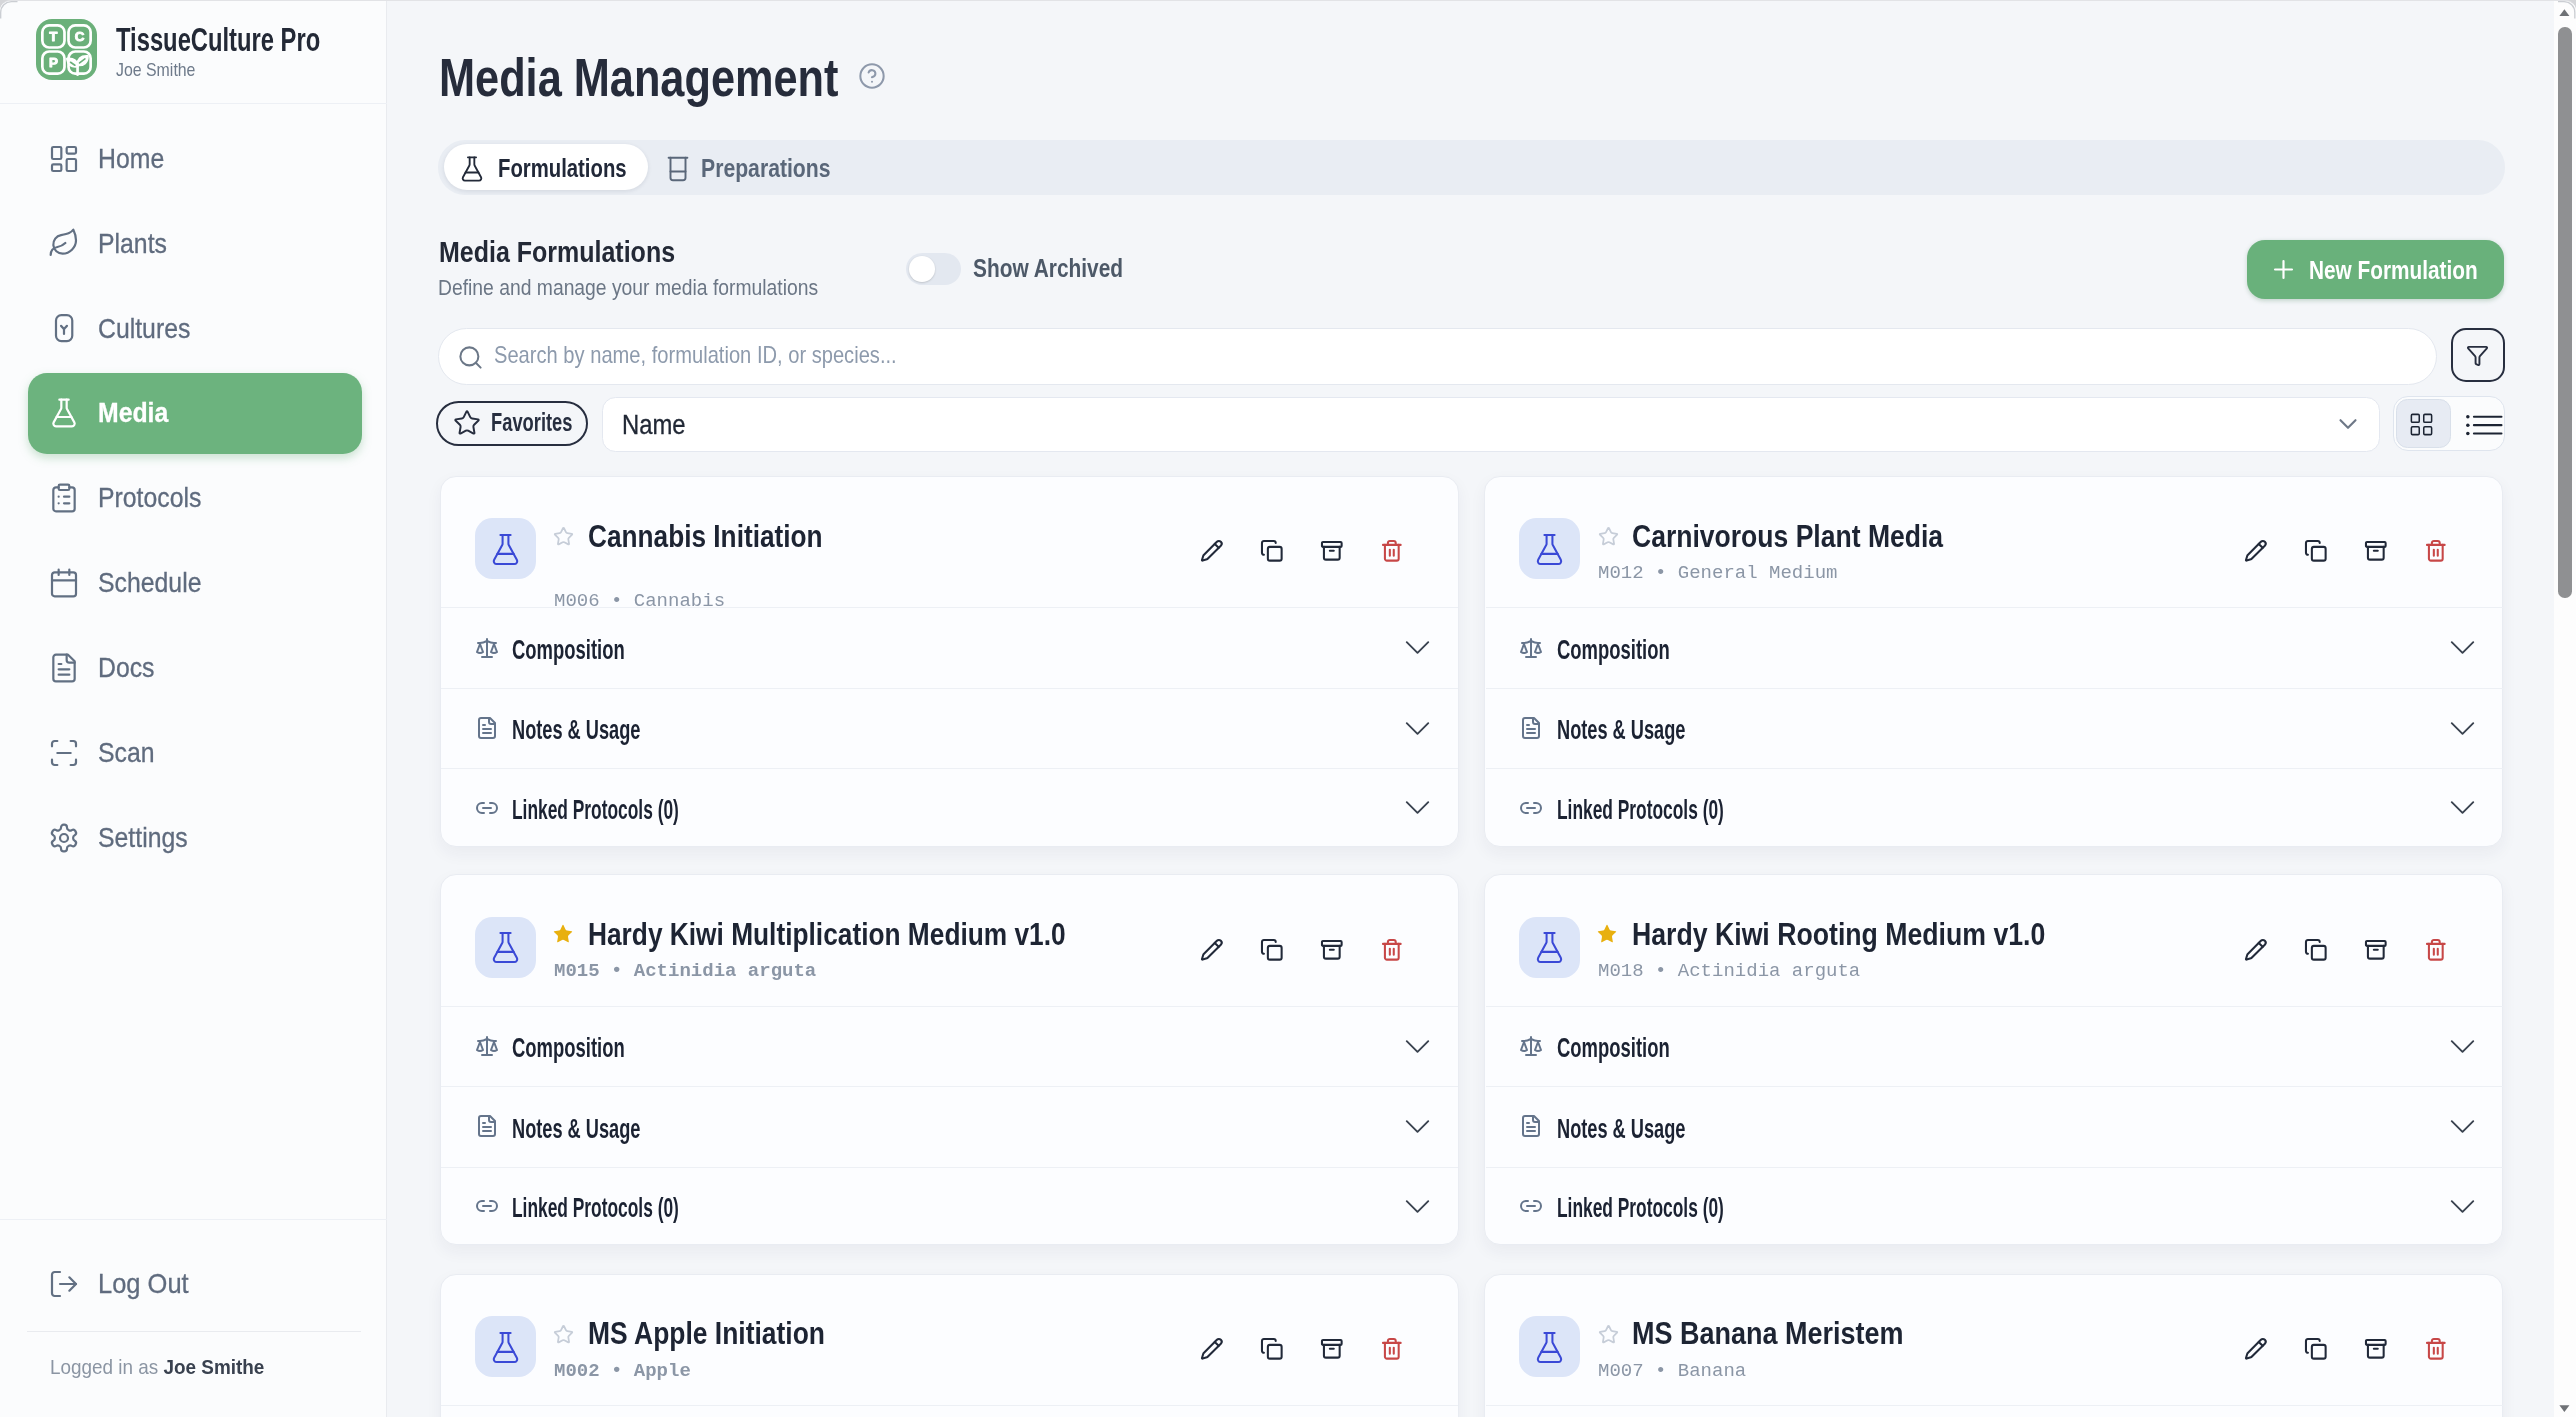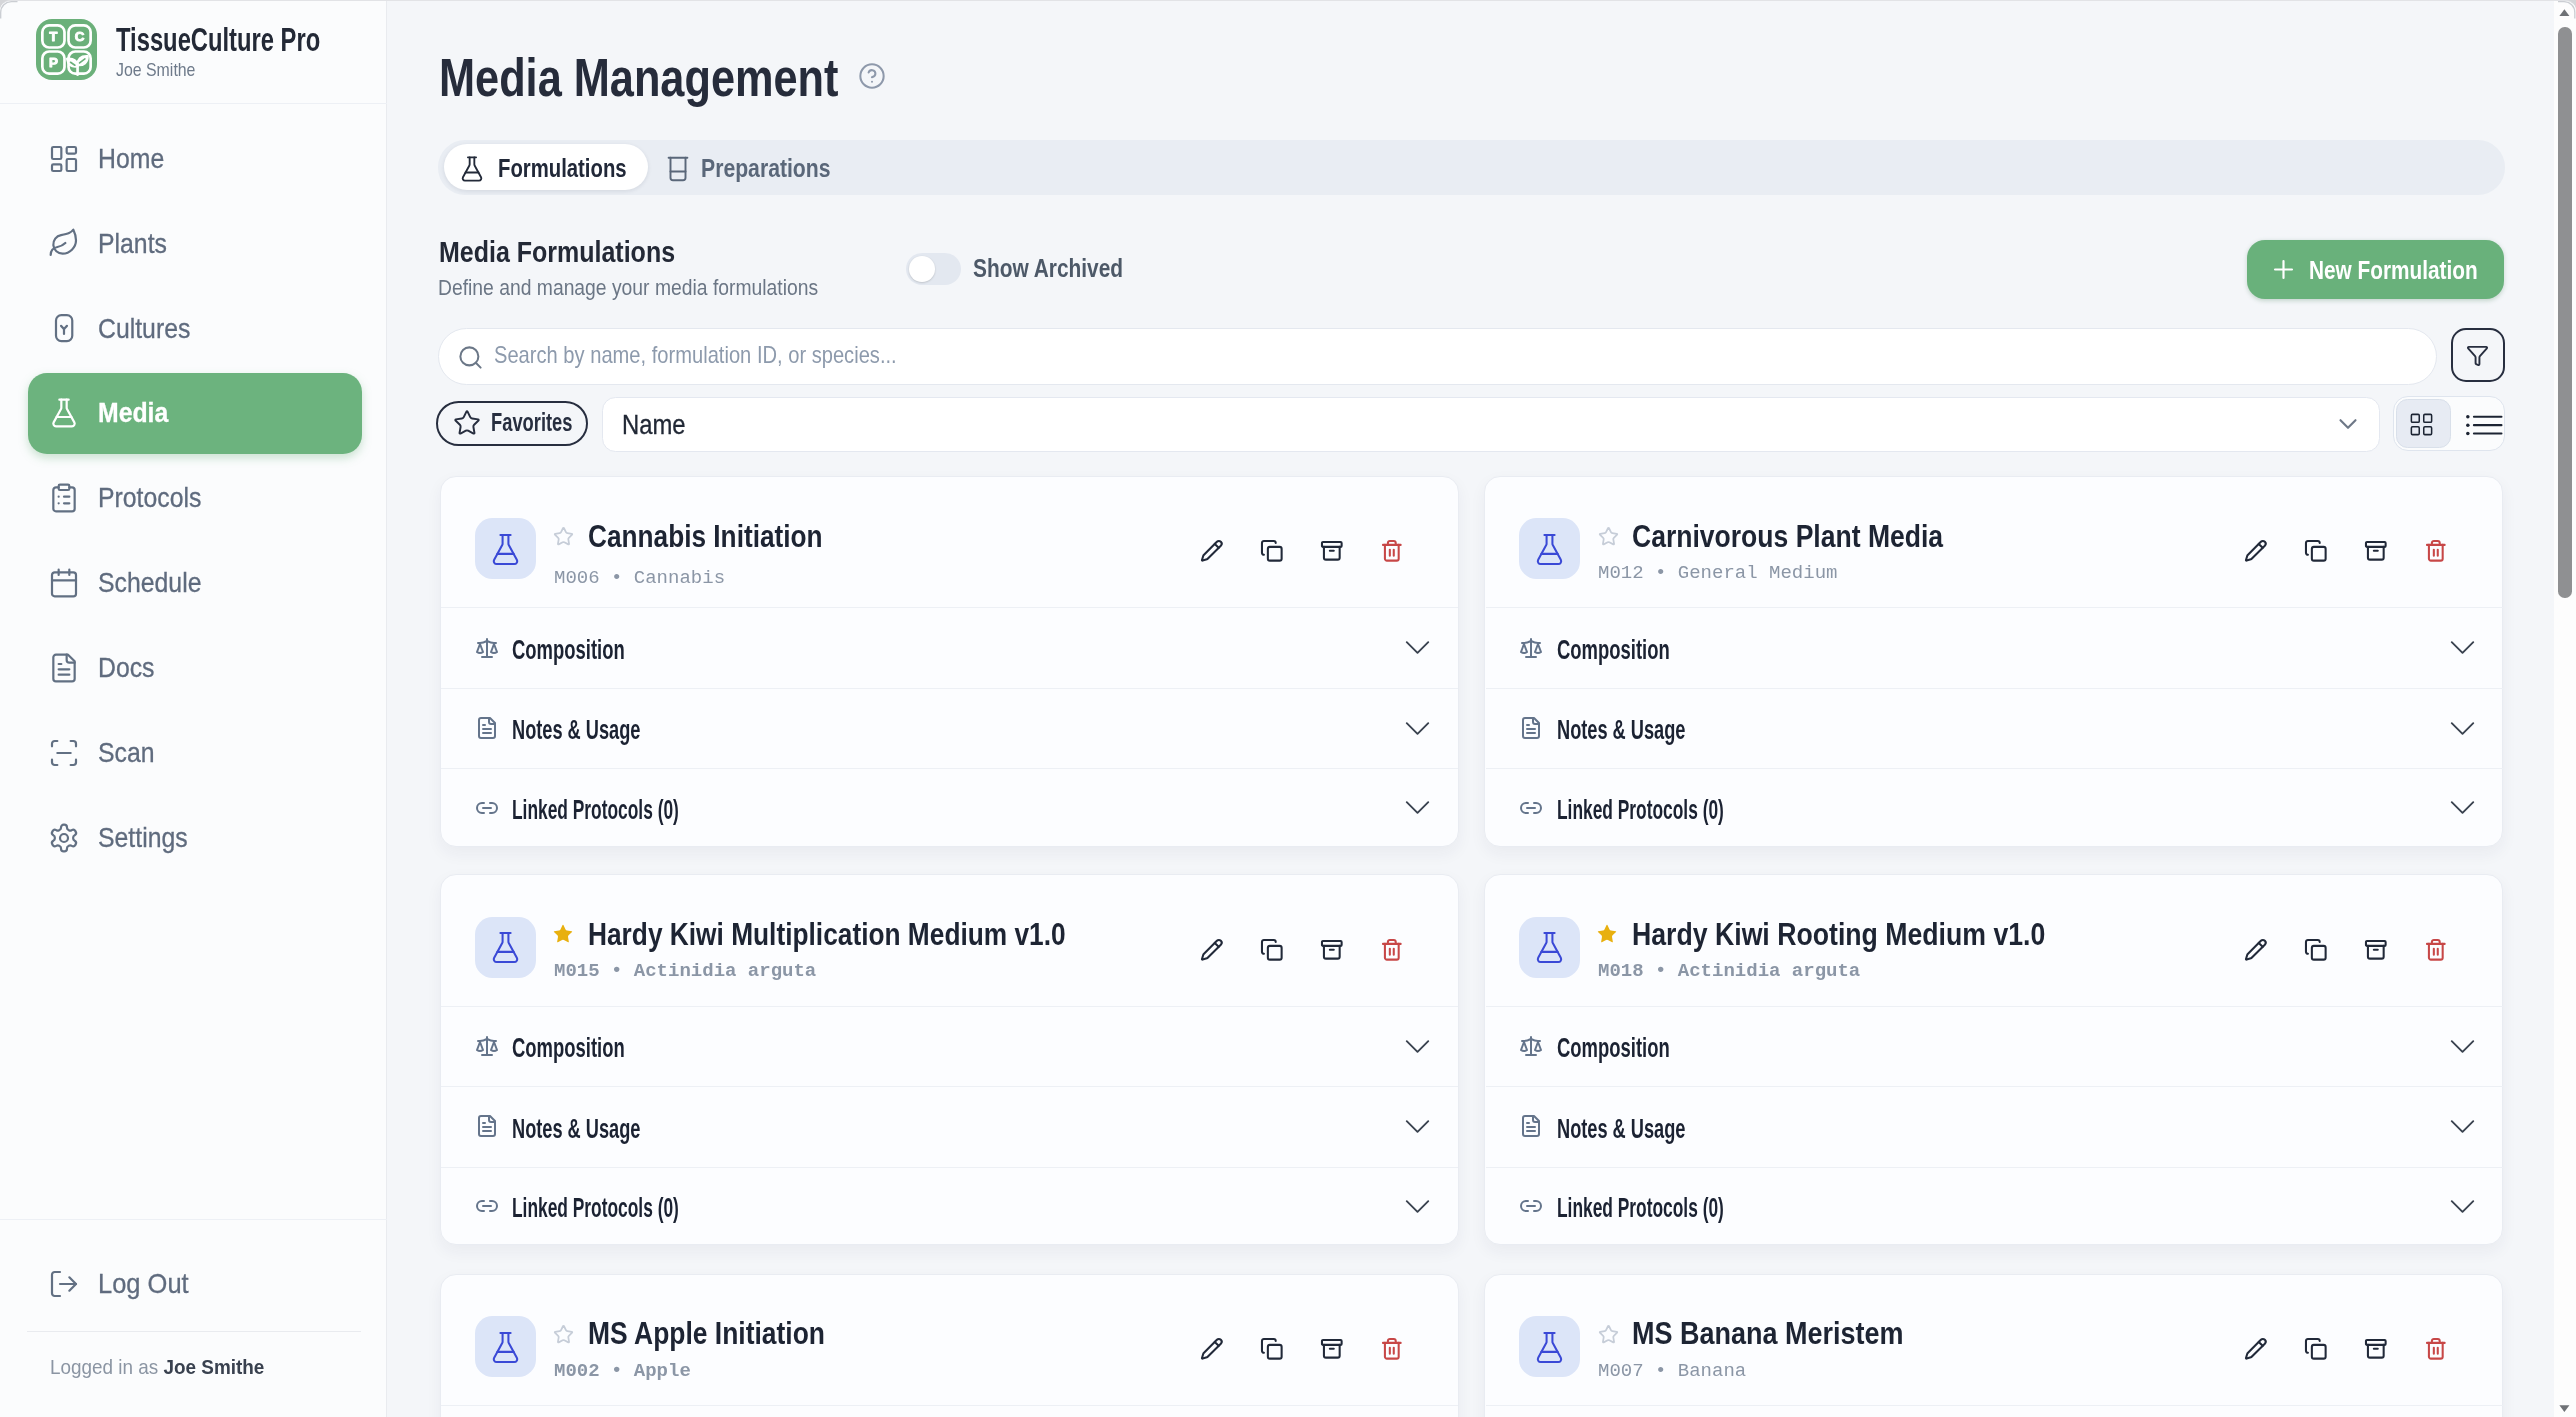--- a/index.html
+++ b/index.html
@@ -174,21 +174,21 @@
 <div style="position:absolute;left:475px;top:517px;width:61px;height:61px;border-radius:17.5px;background:#dce5f8"></div>
 <svg style="position:absolute;left:488px;top:531px" width="35" height="35" viewBox="0 0 24 24" fill="none" stroke="#3a49d6" stroke-width="1.4" stroke-linecap="round" stroke-linejoin="round">
       <path d="M14 2v6a2 2 0 0 0 .245.96l5.51 10.08A2 2 0 0 1 18 22H6a2 2 0 0 1-1.755-2.96l5.51-10.08A2 2 0 0 0 10 8V2"></path>
       <path d="M6.453 15h11.094"></path>
       <path d="M8.5 2h7"></path>
     </svg>
 <svg style="position:absolute;left:553px;top:525px" width="21" height="21" viewBox="0 0 24 24" fill="none" stroke="#c6cdd8" stroke-width="2.0" stroke-linecap="round" stroke-linejoin="round">
       <path d="M11.525 2.295a.53.53 0 0 1 .95 0l2.31 4.679a2.123 2.123 0 0 0 1.595 1.16l5.166.756a.53.53 0 0 1 .294.904l-3.736 3.638a2.123 2.123 0 0 0-.611 1.878l.882 5.14a.53.53 0 0 1-.771.56l-4.618-2.428a2.122 2.122 0 0 0-1.973 0L6.396 21.01a.53.53 0 0 1-.77-.56l.881-5.139a2.122 2.122 0 0 0-.611-1.879L2.16 9.795a.53.53 0 0 1 .294-.906l5.165-.755a2.122 2.122 0 0 0 1.597-1.16z"></path>
     </svg>
 <div style="position:absolute;left:588px;top:520px;font-family:'Liberation Sans',sans-serif;font-size:31px;font-weight:700;color:#1d2433;line-height:1;white-space:nowrap;transform:scaleX(0.846);transform-origin:0 0;">Cannabis Initiation</div>
-<div style="position:absolute;left:554px;top:568px;font-family:'Liberation Mono',monospace;font-size:19px;font-weight:400;color:#8b96a6;line-height:1;white-space:nowrap;">M006 • Cannabis</div>
+<div style="position:absolute;left:554px;top:591px;font-family:'Liberation Mono',monospace;font-size:19px;font-weight:400;color:#8b96a6;line-height:1;white-space:nowrap;">M006 • Cannabis</div>
 <svg style="position:absolute;left:1200px;top:538px" width="23.6" height="23.6" viewBox="0 0 24 24" fill="none" stroke="#212939" stroke-width="2.1" stroke-linecap="round" stroke-linejoin="round">
       <path d="M21.174 6.812a1 1 0 0 0-3.986-3.987L3.842 16.174a2 2 0 0 0-.5.83l-1.321 4.352a.5.5 0 0 0 .623.622l4.353-1.32a2 2 0 0 0 .83-.497z"></path>
       <path d="m15 5 4 4"></path>
     </svg>
 <svg style="position:absolute;left:1260px;top:538px" width="23.6" height="23.6" viewBox="0 0 24 24" fill="none" stroke="#212939" stroke-width="2.1" stroke-linecap="round" stroke-linejoin="round">
       <rect width="14" height="14" x="8" y="8" rx="2" ry="2"></rect>
       <path d="M4 16c-1.1 0-2-.9-2-2V4c0-1.1.9-2 2-2h10c1.1 0 2 .9 2 2"></path>
     </svg>
 <svg style="position:absolute;left:1320px;top:538px" width="23.6" height="23.6" viewBox="0 0 24 24" fill="none" stroke="#212939" stroke-width="2.1" stroke-linecap="round" stroke-linejoin="round">
       <rect width="20" height="5" x="2" y="3" rx="1"></rect>
@@ -372,21 +372,21 @@
 <div style="position:absolute;left:1519px;top:916px;width:61px;height:61px;border-radius:17.5px;background:#dce5f8"></div>
 <svg style="position:absolute;left:1532px;top:929px" width="35" height="35" viewBox="0 0 24 24" fill="none" stroke="#3a49d6" stroke-width="1.4" stroke-linecap="round" stroke-linejoin="round">
       <path d="M14 2v6a2 2 0 0 0 .245.96l5.51 10.08A2 2 0 0 1 18 22H6a2 2 0 0 1-1.755-2.96l5.51-10.08A2 2 0 0 0 10 8V2"></path>
       <path d="M6.453 15h11.094"></path>
       <path d="M8.5 2h7"></path>
     </svg>
 <svg style="position:absolute;left:1596px;top:922px" width="22" height="22" viewBox="0 0 24 24" fill="#e8b00f" stroke="none" stroke-width="2.0" stroke-linecap="round" stroke-linejoin="round">
       <path d="M11.525 2.295a.53.53 0 0 1 .95 0l2.31 4.679a2.123 2.123 0 0 0 1.595 1.16l5.166.756a.53.53 0 0 1 .294.904l-3.736 3.638a2.123 2.123 0 0 0-.611 1.878l.882 5.14a.53.53 0 0 1-.771.56l-4.618-2.428a2.122 2.122 0 0 0-1.973 0L6.396 21.01a.53.53 0 0 1-.77-.56l.881-5.139a2.122 2.122 0 0 0-.611-1.879L2.16 9.795a.53.53 0 0 1 .294-.906l5.165-.755a2.122 2.122 0 0 0 1.597-1.16z"></path>
     </svg>
 <div style="position:absolute;left:1632px;top:918px;font-family:'Liberation Sans',sans-serif;font-size:31px;font-weight:700;color:#1d2433;line-height:1;white-space:nowrap;transform:scaleX(0.86);transform-origin:0 0;">Hardy Kiwi Rooting Medium v1.0</div>
-<div style="position:absolute;left:1598px;top:961px;font-family:'Liberation Mono',monospace;font-size:19px;font-weight:700;color:#8b96a6;line-height:1;white-space:nowrap;">M018 • Actinidia arguta</div>
+<div style="position:absolute;left:1598px;top:961px;font-family:'Liberation Mono',monospace;font-size:19px;font-weight:400;color:#8b96a6;line-height:1;white-space:nowrap;">M018 • Actinidia arguta</div>
 <svg style="position:absolute;left:2244px;top:937px" width="23.6" height="23.6" viewBox="0 0 24 24" fill="none" stroke="#212939" stroke-width="2.1" stroke-linecap="round" stroke-linejoin="round">
       <path d="M21.174 6.812a1 1 0 0 0-3.986-3.987L3.842 16.174a2 2 0 0 0-.5.83l-1.321 4.352a.5.5 0 0 0 .623.622l4.353-1.32a2 2 0 0 0 .83-.497z"></path>
       <path d="m15 5 4 4"></path>
     </svg>
 <svg style="position:absolute;left:2304px;top:937px" width="23.6" height="23.6" viewBox="0 0 24 24" fill="none" stroke="#212939" stroke-width="2.1" stroke-linecap="round" stroke-linejoin="round">
       <rect width="14" height="14" x="8" y="8" rx="2" ry="2"></rect>
       <path d="M4 16c-1.1 0-2-.9-2-2V4c0-1.1.9-2 2-2h10c1.1 0 2 .9 2 2"></path>
     </svg>
 <svg style="position:absolute;left:2364px;top:937px" width="23.6" height="23.6" viewBox="0 0 24 24" fill="none" stroke="#212939" stroke-width="2.1" stroke-linecap="round" stroke-linejoin="round">
       <rect width="20" height="5" x="2" y="3" rx="1"></rect>

